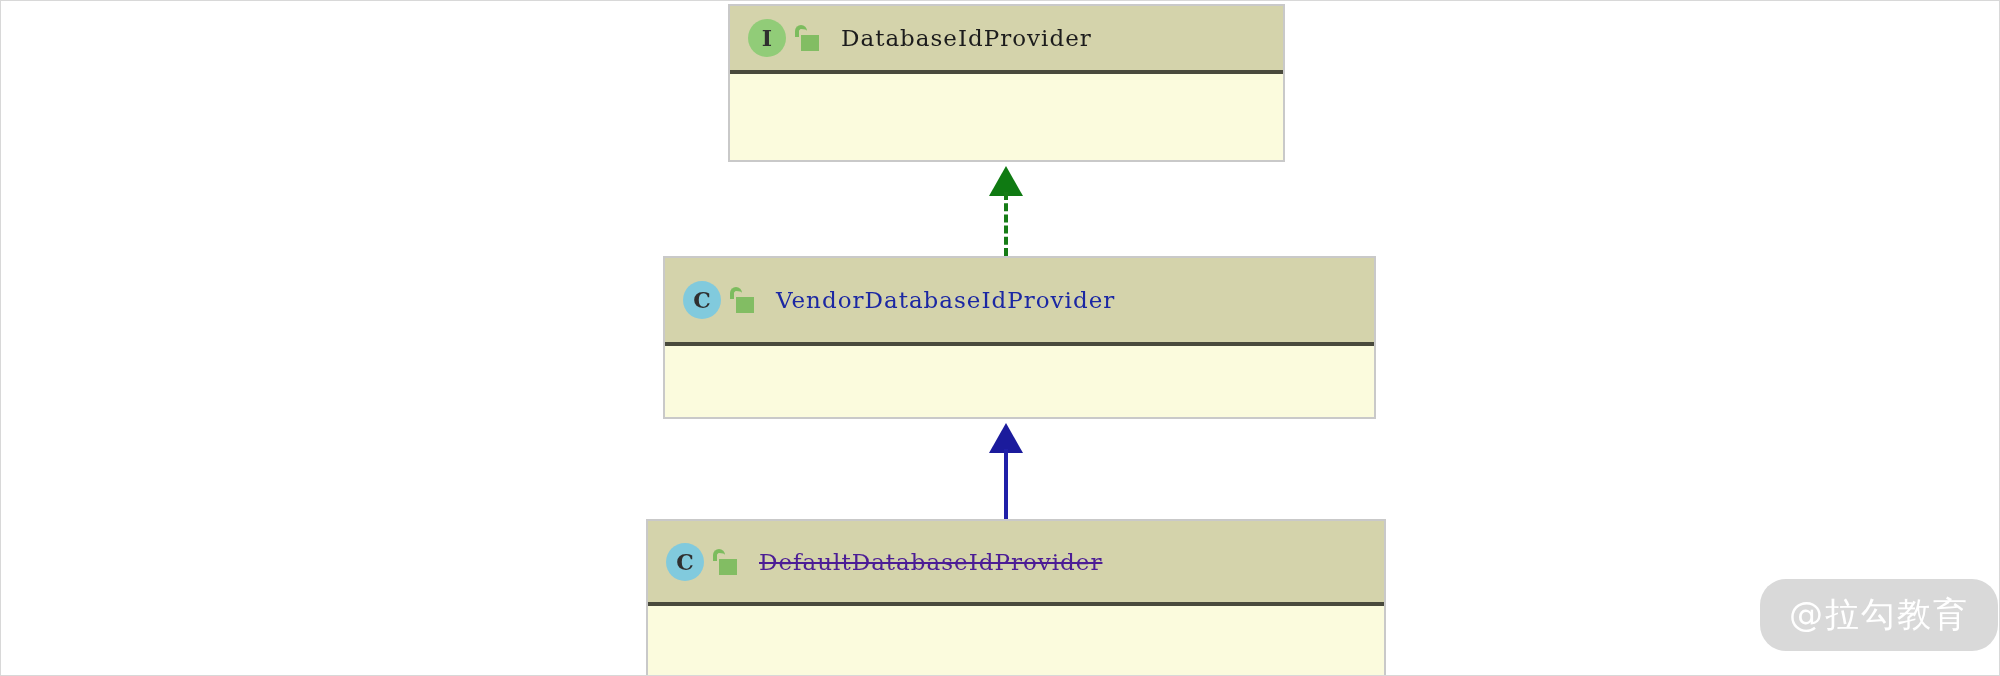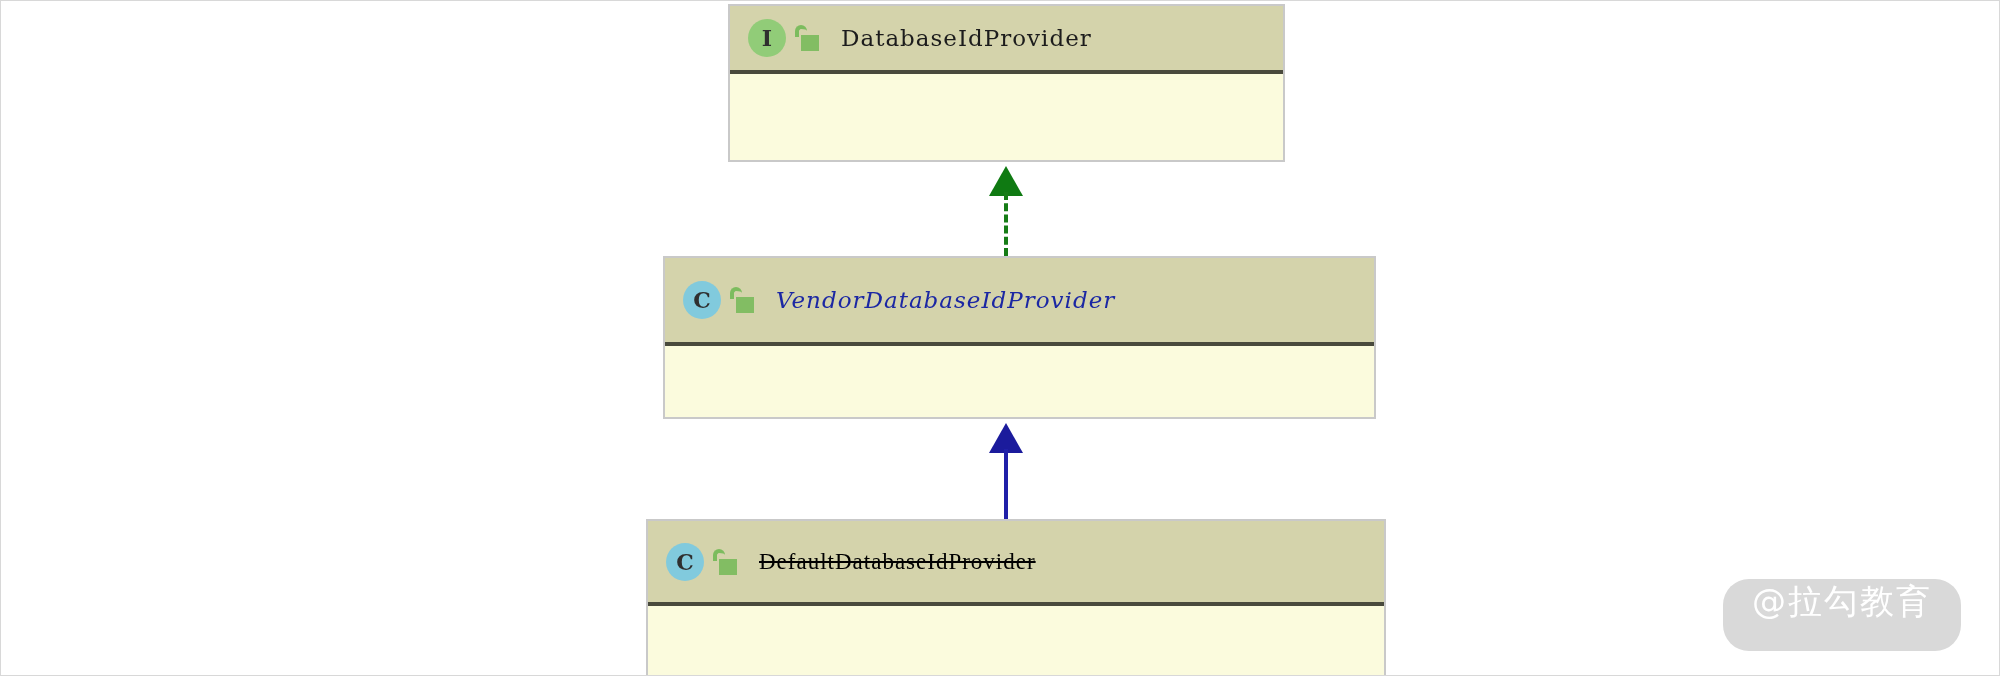--- a/index.html
+++ b/index.html
@@ -92,26 +92,25 @@
 
   
   .uml-title {
     margin-left: 22px;
     font-family: "DejaVu Serif", serif;
     font-size: 23px;
     letter-spacing: 1px;
     white-space: nowrap;
   }
   .uml-title.t-dark  { color: #1c1c1c; }
-  .uml-title.t-blue  { color: #1b27a3; font-style: italic; }
+  .uml-title.t-blue  { color: #1b27a3; }
   .uml-title.t-struck {
-    color: #000000;
+    color: #4c1d95;
     text-decoration: line-through;
     text-decoration-thickness: 2px;
-    font-family: Liberation Serif, serif;
   }
 
   
   .edge {
     position: absolute;
   }
   .edge .shaft {
     position: absolute;
     left: 50%;
     transform: translateX(-50%);
@@ -137,28 +136,30 @@
     border-left: 17px solid transparent;
     border-right: 17px solid transparent;
   }
   .edge.realize .head { border-bottom: 30px solid #0f7a12; }
   .edge.inherit .head { border-bottom: 30px solid #1b1b9c; }
 
   
   #watermark {
     position: absolute;
     display: flex;
+    align-items: center;
     justify-content: center;
     background: #d9d9d9;
     border-radius: 26px;
     color: #ffffff;
     font-family: "DejaVu Sans", sans-serif;
     font-size: 34px;
     letter-spacing: 2px;
     user-select: none;
+    margin-left: 37px;
   }
 </style>
 </head>
 <body>
 
 <div id="canvas">
 
   <div class="uml-node" style="left:727px; top:3px; width:557px; height:158px;">
     <div class="uml-header" style="height:68px;">
       <span class="type-icon iface">I</span>

